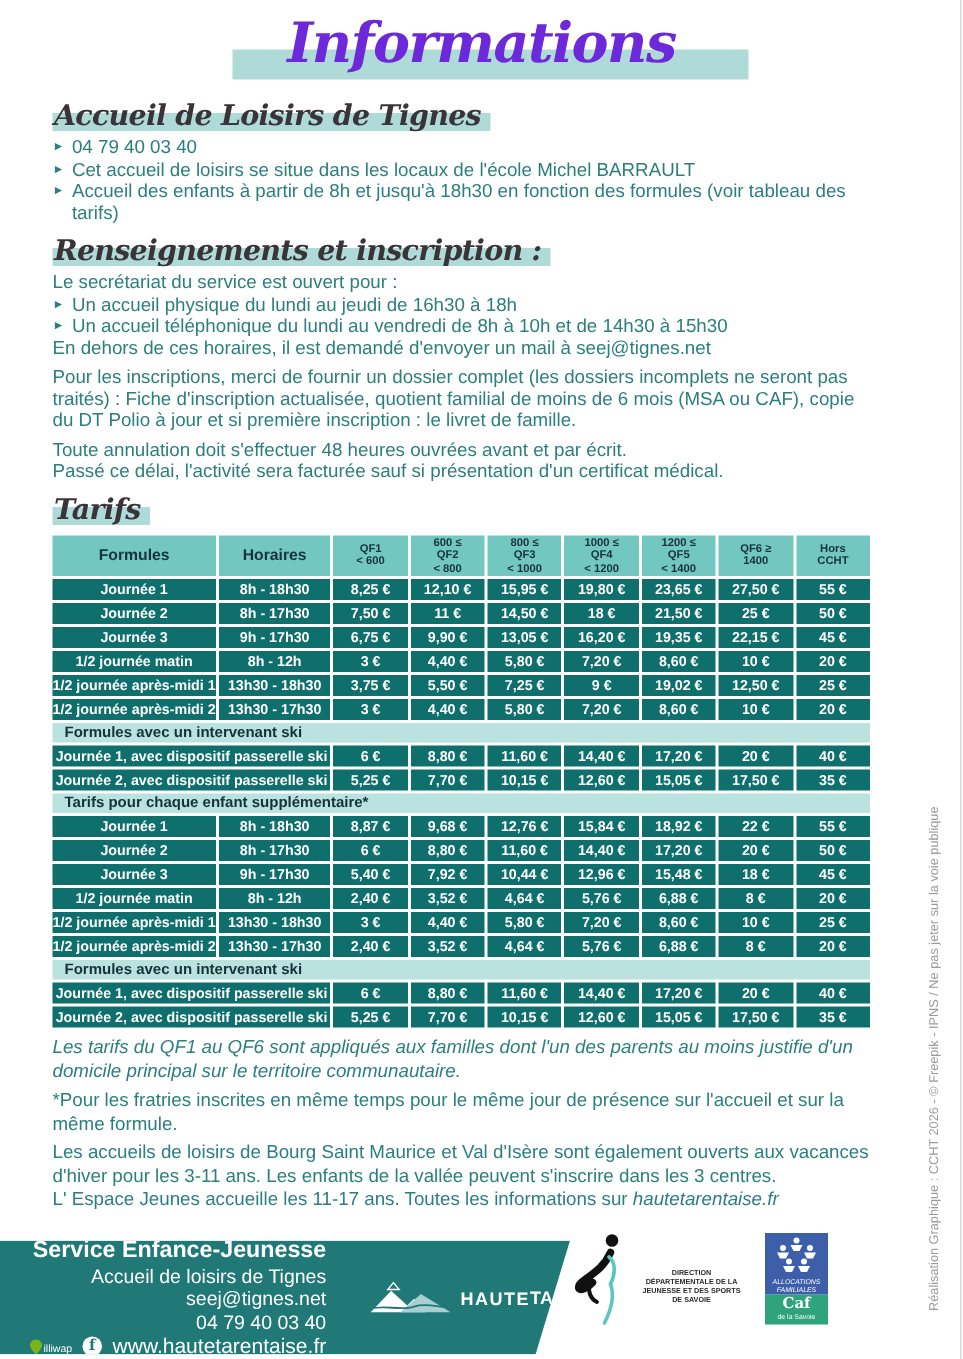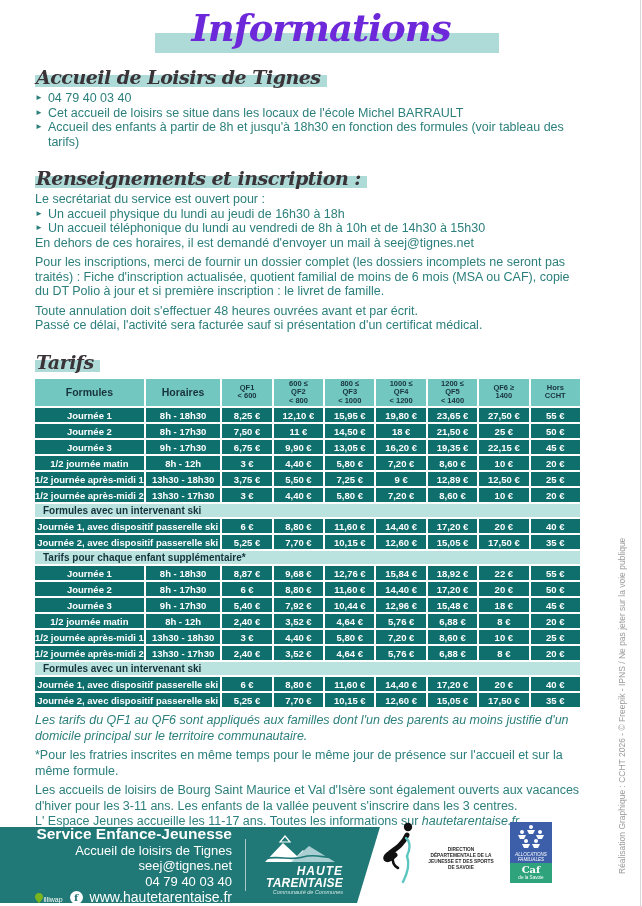--- a/index.html
+++ b/index.html
@@ -13,21 +13,21 @@
   .title-text{position:absolute;left:0;top:6px;width:100%;text-align:center;
       font-family:"DejaVu Serif",serif;font-style:italic;font-weight:bold;
       font-size:37px;color:#6d28d9;letter-spacing:-1px;}
 
   
   .script-h{display:inline-block;font-family:"DejaVu Serif",serif;font-style:italic;font-weight:bold;
       font-size:19px;line-height:22px;color:#3a3338;letter-spacing:-0.5px;
       background:linear-gradient(to bottom,transparent 42%,#aedbd7 42%,#aedbd7 96%,transparent 96%);
       padding:0 6px 0 1px;}
   .h-wrap{margin:4px 0 3px 0;}
-  .h-wrap.mt{margin-top:18px;}
+  .h-wrap.mt{margin-top:7px;}
 
   
   .line,.bullet{font-size:12.5px;line-height:14.5px;color:#2b7f7c;}
   .bullet{display:flex;}
   .bullet .arrow{font-size:8px;line-height:14.5px;margin-right:5px;color:#2b7f7c;}
   .para{margin-top:5px;max-width:552px;}
   .italic{font-style:italic;}
 
   
   table.tarifs{border-collapse:separate;border-spacing:2px;table-layout:fixed;
@@ -51,21 +51,21 @@
   .fb-text{width:212px;margin-left:20px;text-align:right;}
   .fb-service{font-size:15.5px;font-weight:bold;line-height:18px;}
   .fb-line{font-size:13px;line-height:15.5px;}
   .fb-social{display:flex;justify-content:flex-end;align-items:center;gap:7px;margin-top:1px;}
   .illiwap{display:flex;align-items:flex-end;gap:1px;font-size:7px;color:#fff;}
   .fb-circle{width:13px;height:13px;border-radius:50%;background:#fff;color:#217977;
       font-family:"DejaVu Serif",serif;font-weight:bold;font-size:10px;line-height:13px;
       text-align:center;}
   .fb-url{font-size:14px;line-height:15px;text-align:center;}
   .fb-divider{width:1px;height:52px;background:rgba(255,255,255,.6);margin:0 11px 0 13px;}
-  .ht-logo{display:flex;flex-direction:column;align-items:flex-end;font-style:italic;}
+  .ht-logo{display:flex;flex-direction:row;align-items:center;}
   .ht-l1{font-size:12px;font-weight:bold;letter-spacing:1px;line-height:12px;margin-top:1px;}
   .ht-l2{font-size:12px;font-weight:bold;letter-spacing:.2px;line-height:12px;}
   .ht-l3{font-size:5.5px;line-height:7px;color:#cfe7e4;}
 
   .js-logo{position:absolute;left:383px;top:822px;}
   .js-text{position:absolute;left:427px;top:847px;width:68px;text-align:center;
       font-size:4.8px;line-height:6px;font-weight:bold;color:#2a2a2a;}
   .caf{position:absolute;left:497px;top:822px;width:42px;height:61px;font-family:"Liberation Sans",sans-serif;padding-left:13px;}
   .caf-blue{height:41px;background:#3d5ea9;position:relative;text-align:center;}
   .caf-figs{margin-top:1px;}
@@ -202,21 +202,21 @@
             <td class="cell">10 €</td>
             <td class="cell">20 €</td>
           </tr>
           <tr>
             <td class="cell">1/2 journée après-midi 1</td>
             <td class="cell">13h30 - 18h30</td>
             <td class="cell">3,75 €</td>
             <td class="cell">5,50 €</td>
             <td class="cell">7,25 €</td>
             <td class="cell">9 €</td>
-            <td class="cell">12,89 €</td>
+            <td class="cell">19,02 €</td>
             <td class="cell">12,50 €</td>
             <td class="cell">25 €</td>
           </tr>
           <tr>
             <td class="cell">1/2 journée après-midi 2</td>
             <td class="cell">13h30 - 17h30</td>
             <td class="cell">3 €</td>
             <td class="cell">4,40 €</td>
             <td class="cell">5,80 €</td>
             <td class="cell">7,20 €</td>

